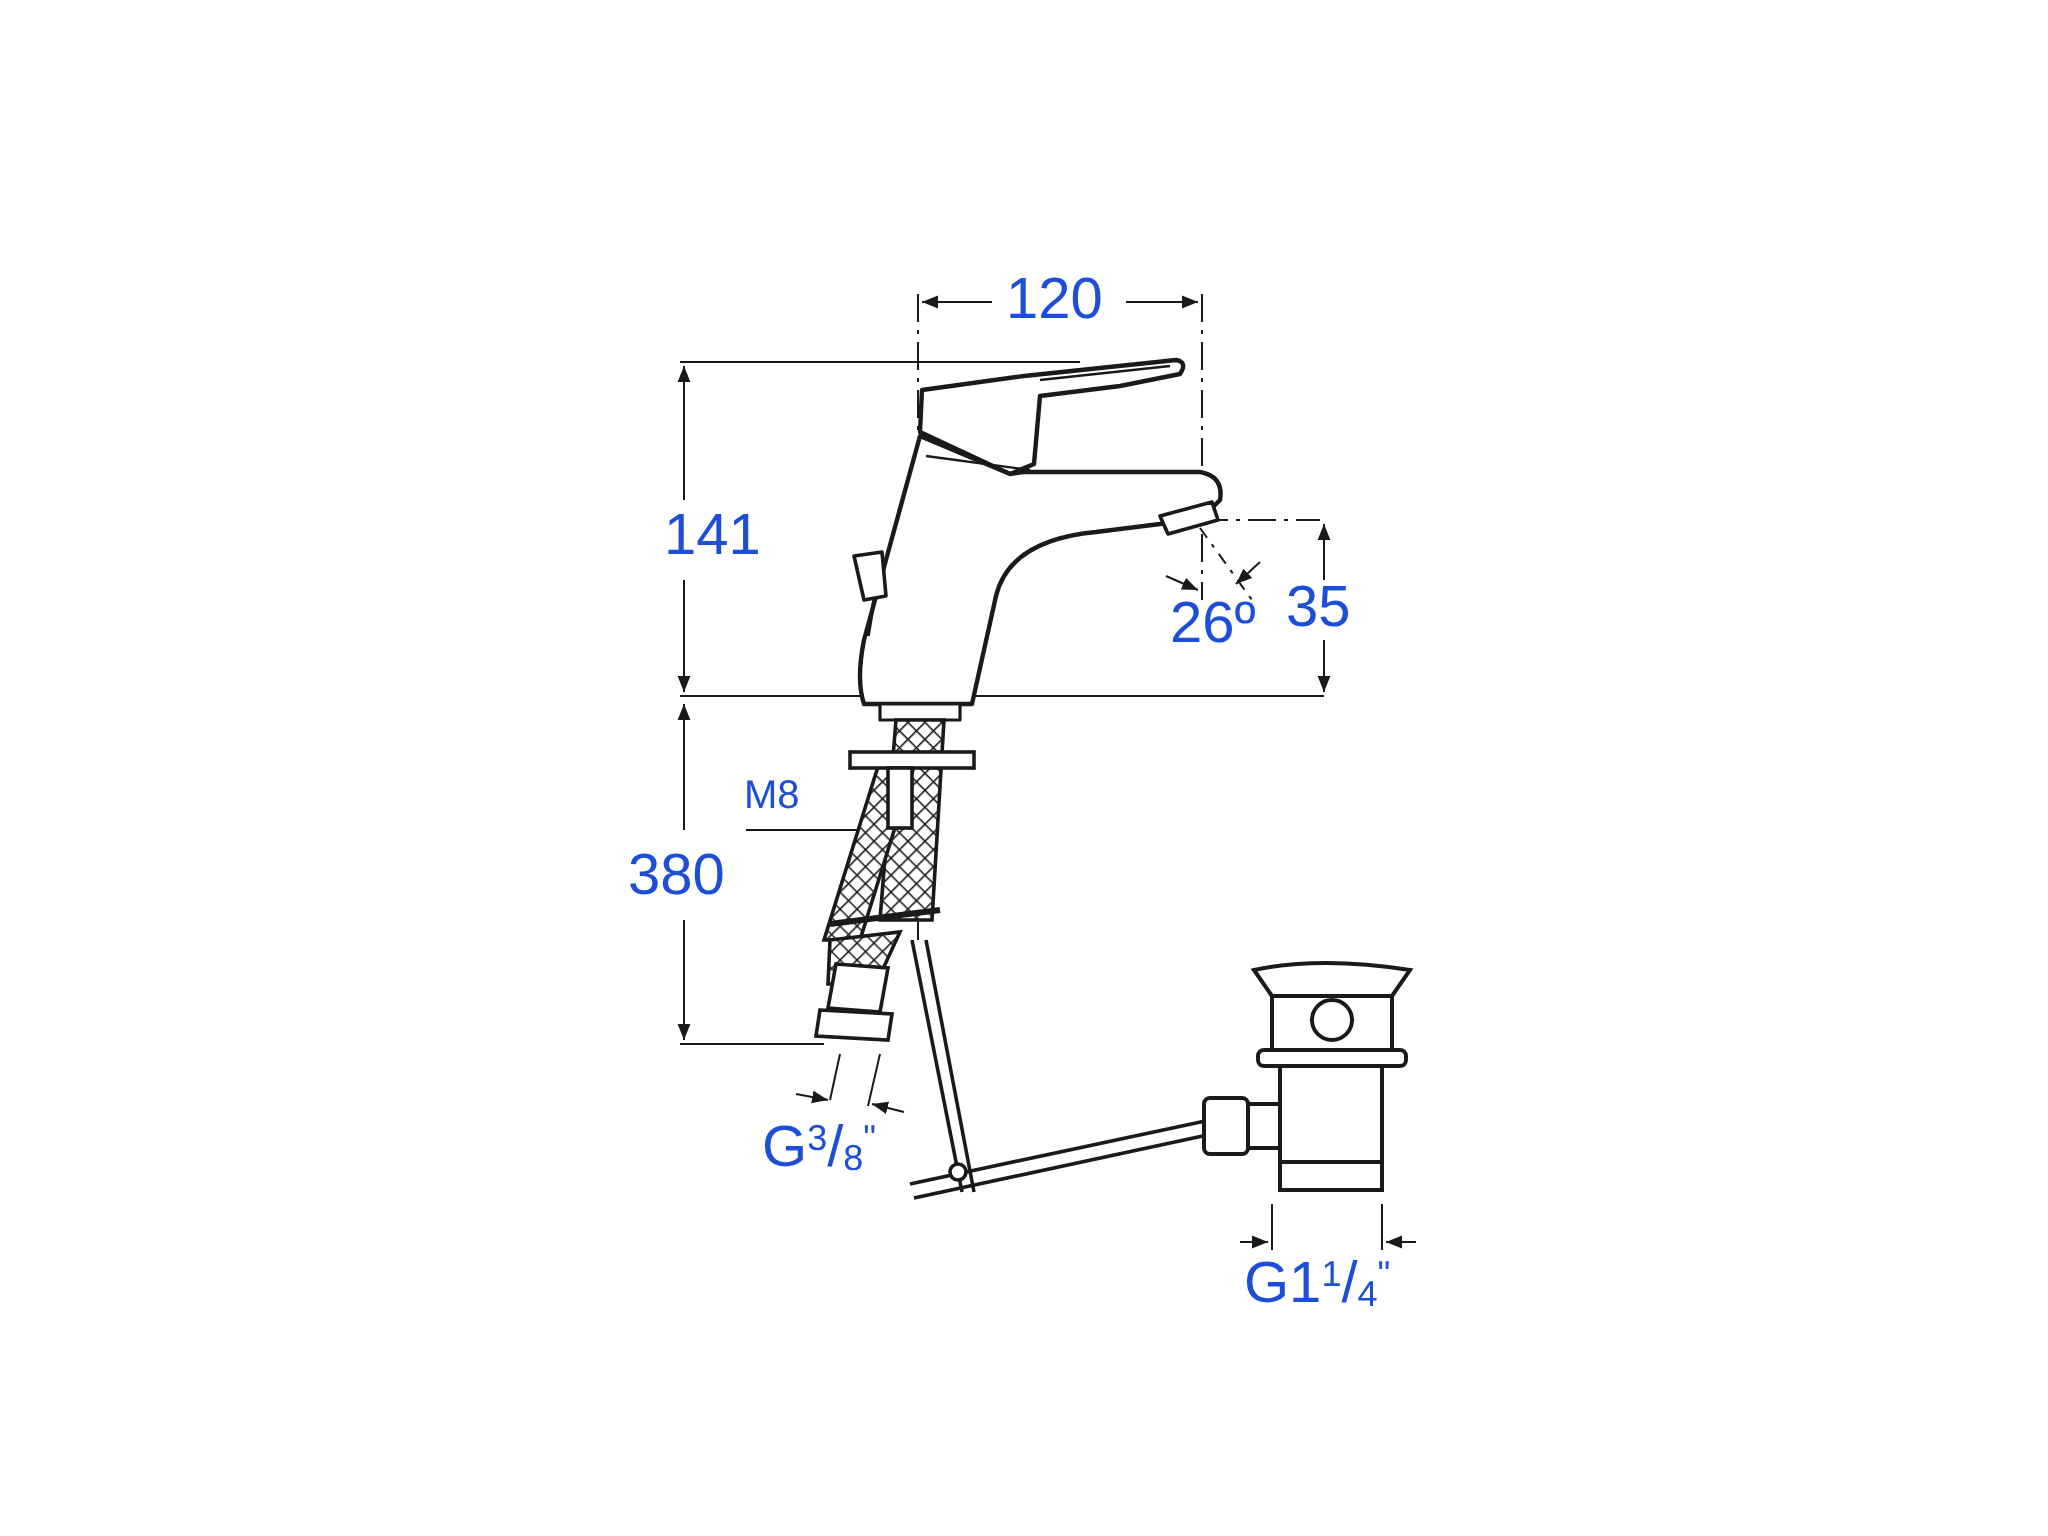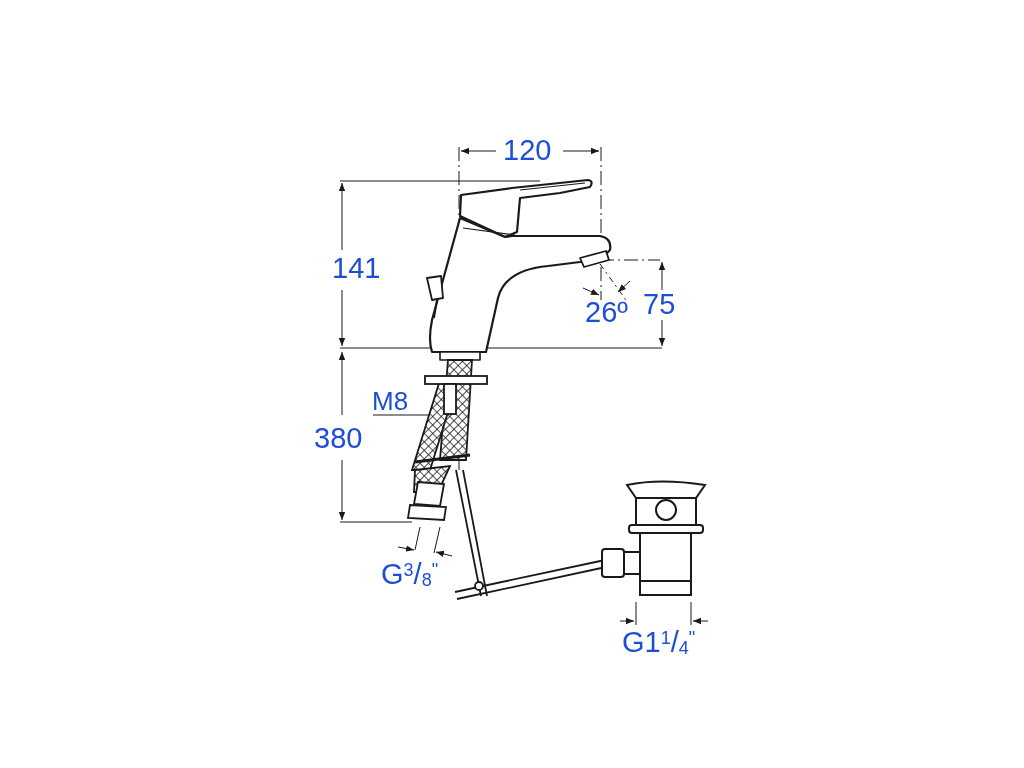--- a/index.html
+++ b/index.html
@@ -100,22 +100,22 @@
     <rect x="640" y="533" width="51" height="48"></rect>
     <rect x="640" y="581" width="51" height="14"></rect>
     <rect x="602" y="549" width="22" height="28" rx="3"></rect>
     <rect x="624" y="552" width="16" height="22"></rect>
   </g>
 </svg>
 
 <div class="lbl" style="left:503px;top:136px;">120</div>
 <div class="lbl" style="left:314px;top:254px;margin-left:18px;">141</div>
 <div class="lbl" style="left:585px;top:298px;text-align:center;">26º</div>
-<div class="lbl" style="left:643px;top:290px;">75</div>
-<div class="lbl" style="left:372px;top:388px;font-size:26px;">M8</div>
+<div class="lbl" style="left:643px;top:290px;">35</div>
+<div class="lbl" style="left:372px;top:388px;font-size:20px;">M8</div>
 <div class="lbl" style="left:314px;top:424px;">380</div>
 
 <div class="lbl" style="left:381px;top:560px;">
   <span>G</span><span class="sup">3</span><span>/</span><span class="sub">8</span><span class="sup">"</span>
 </div>
 
 <div class="lbl" style="left:622px;top:628px;">
   <span>G1</span><span class="sup">1</span><span>/</span><span class="sub">4</span><span class="sup">"</span>
 </div>
 

